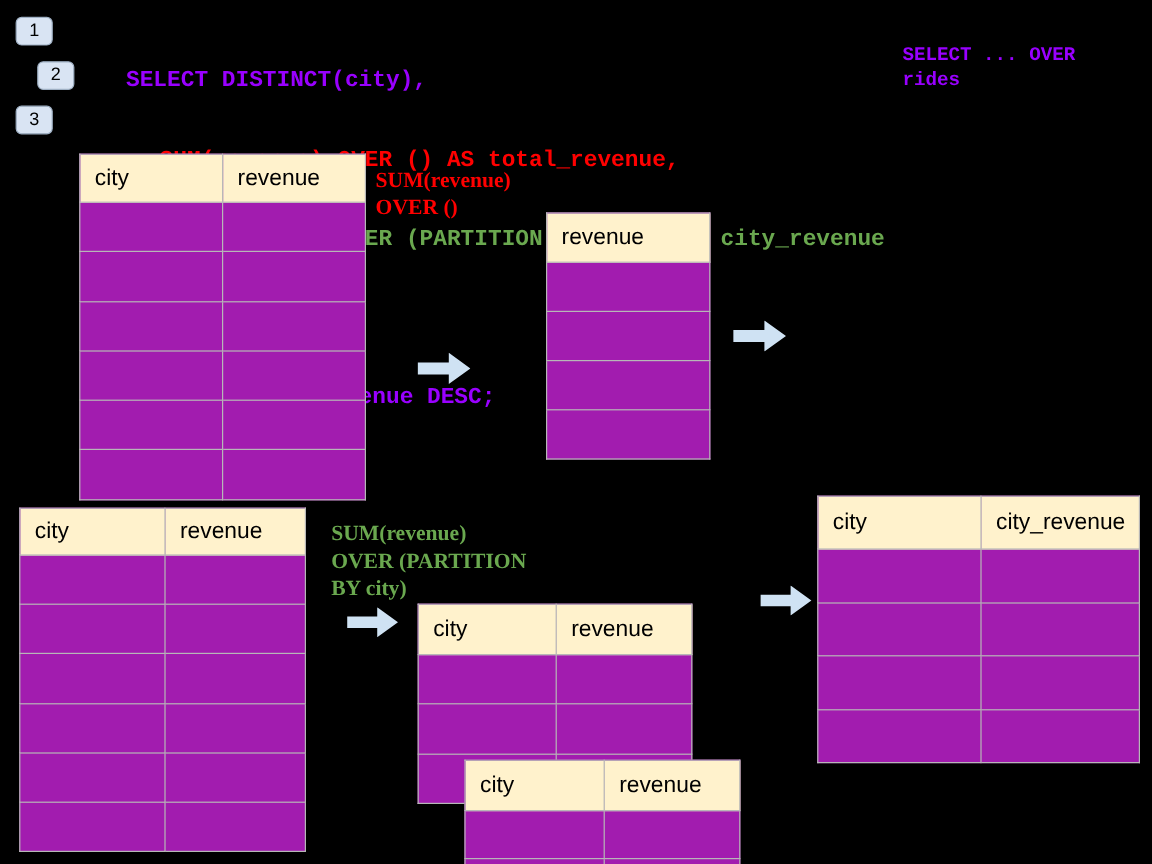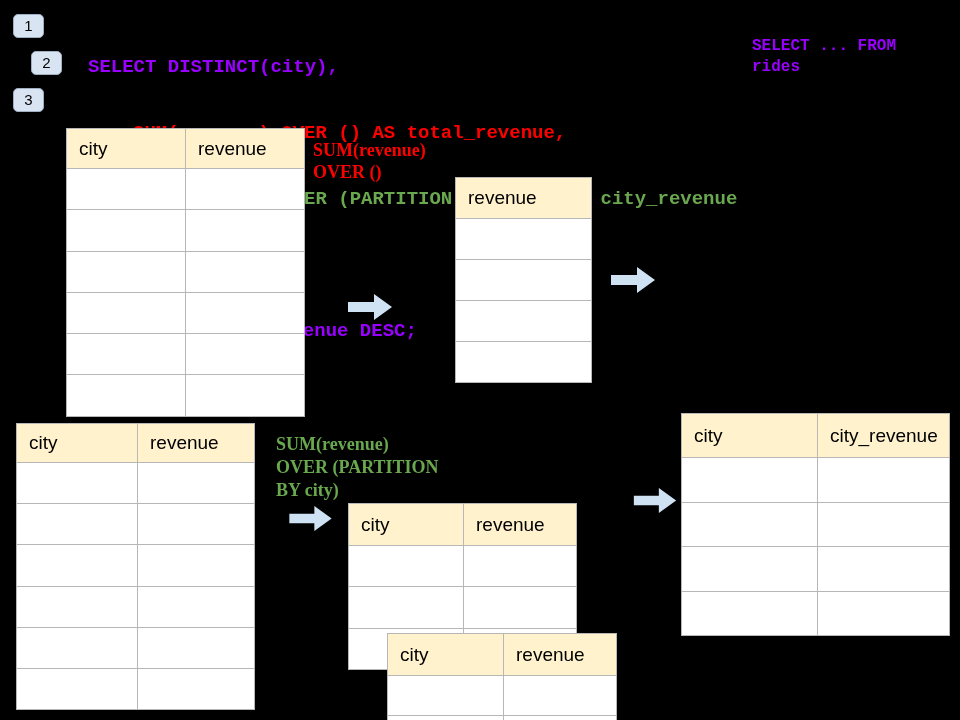--- a/index.html
+++ b/index.html
@@ -9,21 +9,21 @@
   }
   
   .code{
     position:absolute;left:88px;top:12px;
     font-family:"Liberation Mono","DejaVu Sans Mono",monospace;
     font-weight:bold;font-size:19px;line-height:22px;white-space:pre;
   }
   .code-line{height:22px;}
   .ind-2{margin-left:45px;}
   .ind-1{margin-left:21px;}
-  .purple{color:#9900ff;}
+  .purple{color:#9900ff;margin-left:17px;}
   .red{color:#ff0000;}
   .green{color:#6aa84f;}
   
   .side-note{
     position:absolute;left:752px;top:36px;
     font-family:"Liberation Mono","DejaVu Sans Mono",monospace;
     font-weight:bold;font-size:16px;line-height:21px;color:#9900ff;
     white-space:pre-line;
   }
   
@@ -39,21 +39,21 @@
     position:absolute;width:31px;height:24px;border-radius:5px;
     background:#d9e4f3;border:1px solid #9fb0c4;box-sizing:border-box;
     color:#000;font-size:15px;line-height:22px;text-align:center;
   }
   #badge-1{left:13px;top:14px;}
   #badge-2{left:31px;top:51px;}
   #badge-3{left:13px;top:88px;}
   
   table.tbl{
     position:absolute;border-collapse:collapse;table-layout:fixed;
-    background:#ffffff;
+    background:#a21caf;
   }
   table.tbl th,table.tbl td{
     border:1.5px solid #b7b7b7;padding:0 0 0 12px;box-sizing:border-box;
   }
   table.tbl th{
     background:#fff2cc;color:#000;font-weight:normal;font-size:19px;
     text-align:left;vertical-align:middle;
   }
   table.tbl td{background:transparent;}
   
@@ -103,21 +103,21 @@
   <div class="badge" id="badge-3">3</div>
 
   <div class="code">
     <div class="code-line purple">SELECT DISTINCT(city),</div>
     <div class="code-line red ind-2">SUM(revenue) OVER () AS total_revenue,</div>
     <div class="code-line green ind-2">SUM(revenue) OVER (PARTITION BY city) as city_revenue</div>
     <div class="code-line purple ind-1">FROM rides</div>
     <div class="code-line purple ind-1">ORDER by city_revenue DESC;</div>
   </div>
 
-  <div class="side-note">SELECT ... FROM
+  <div class="side-note">SELECT ... OVER
 rides</div>
 
   <div class="annot" id="annot-total">SUM(revenue)
 OVER ()</div>
   <div class="annot" id="annot-partition">SUM(revenue)
 OVER (PARTITION
 BY city)</div>
 
   <table class="tbl" id="tbl-source-top">
       <thead>

